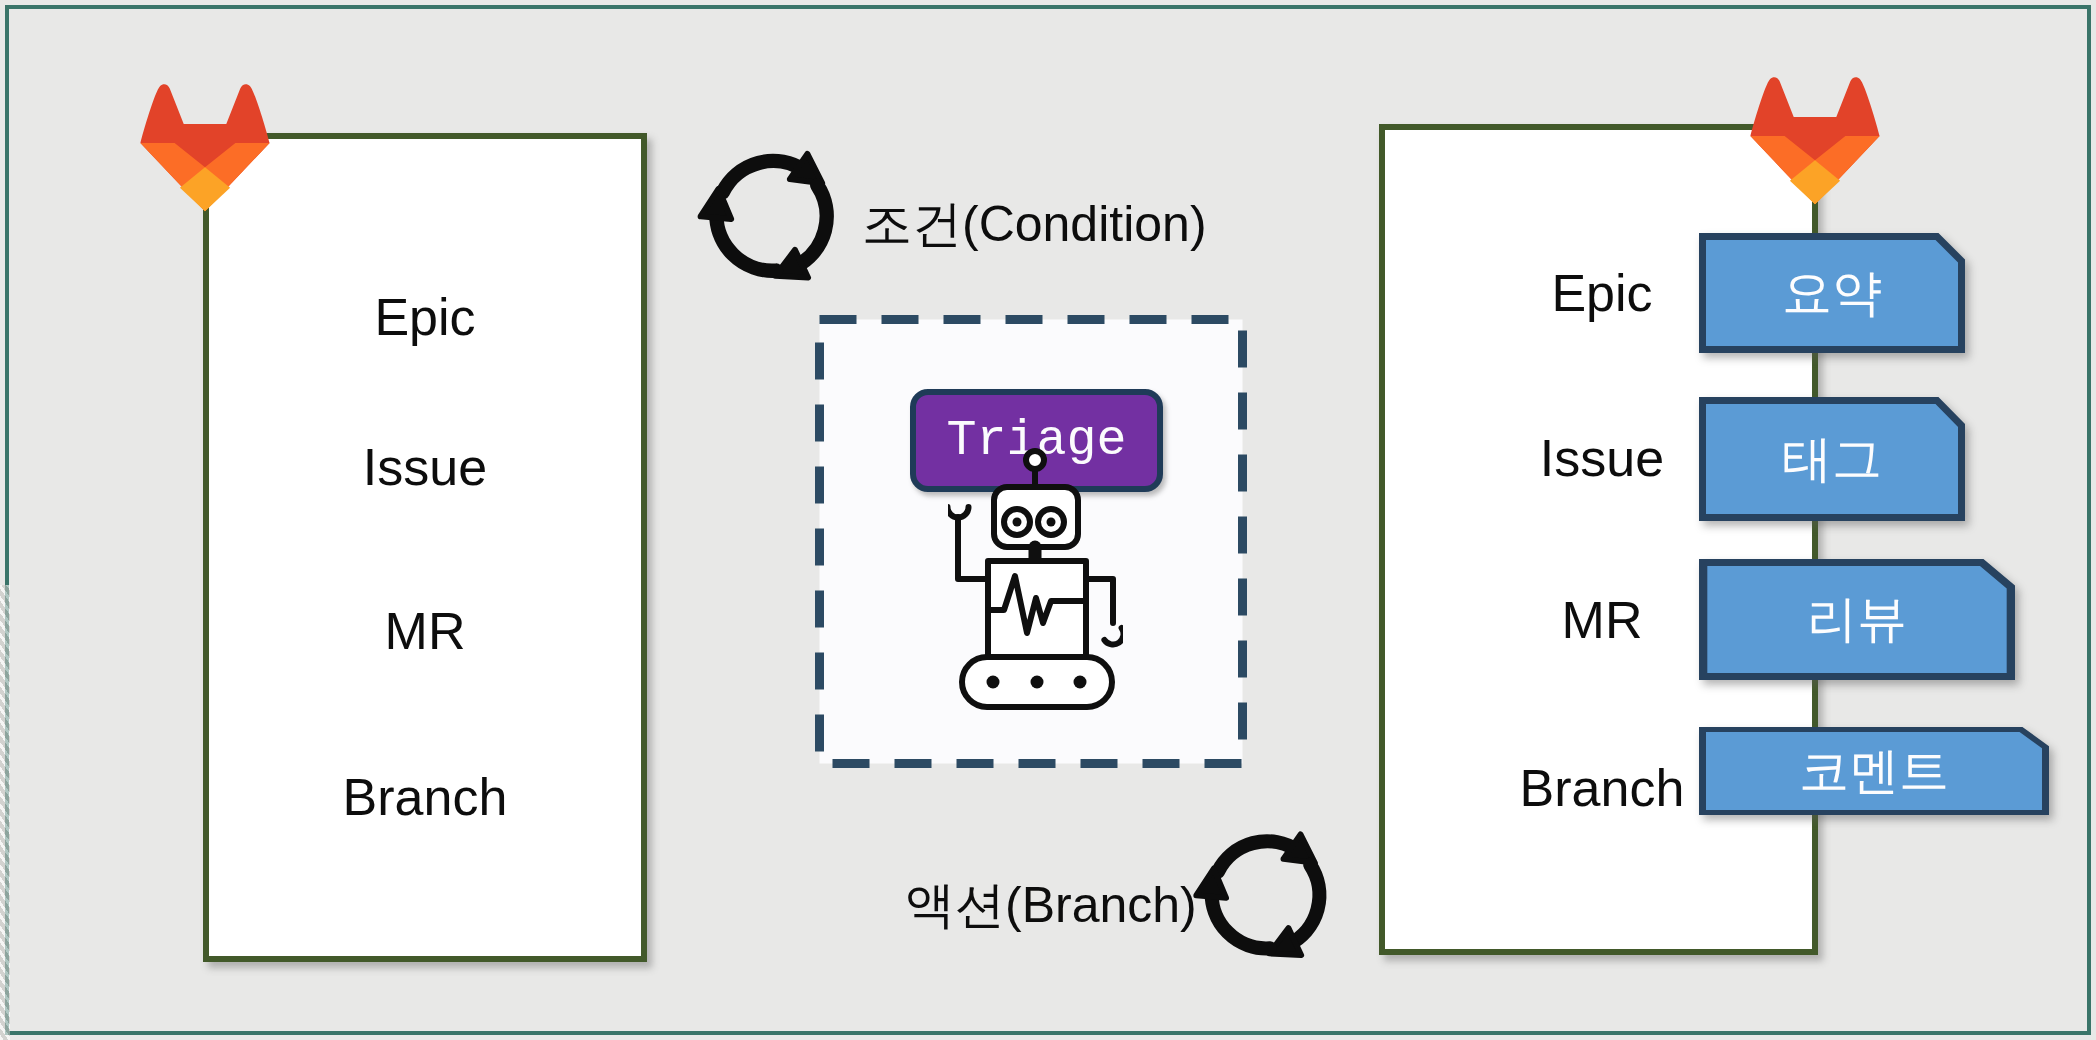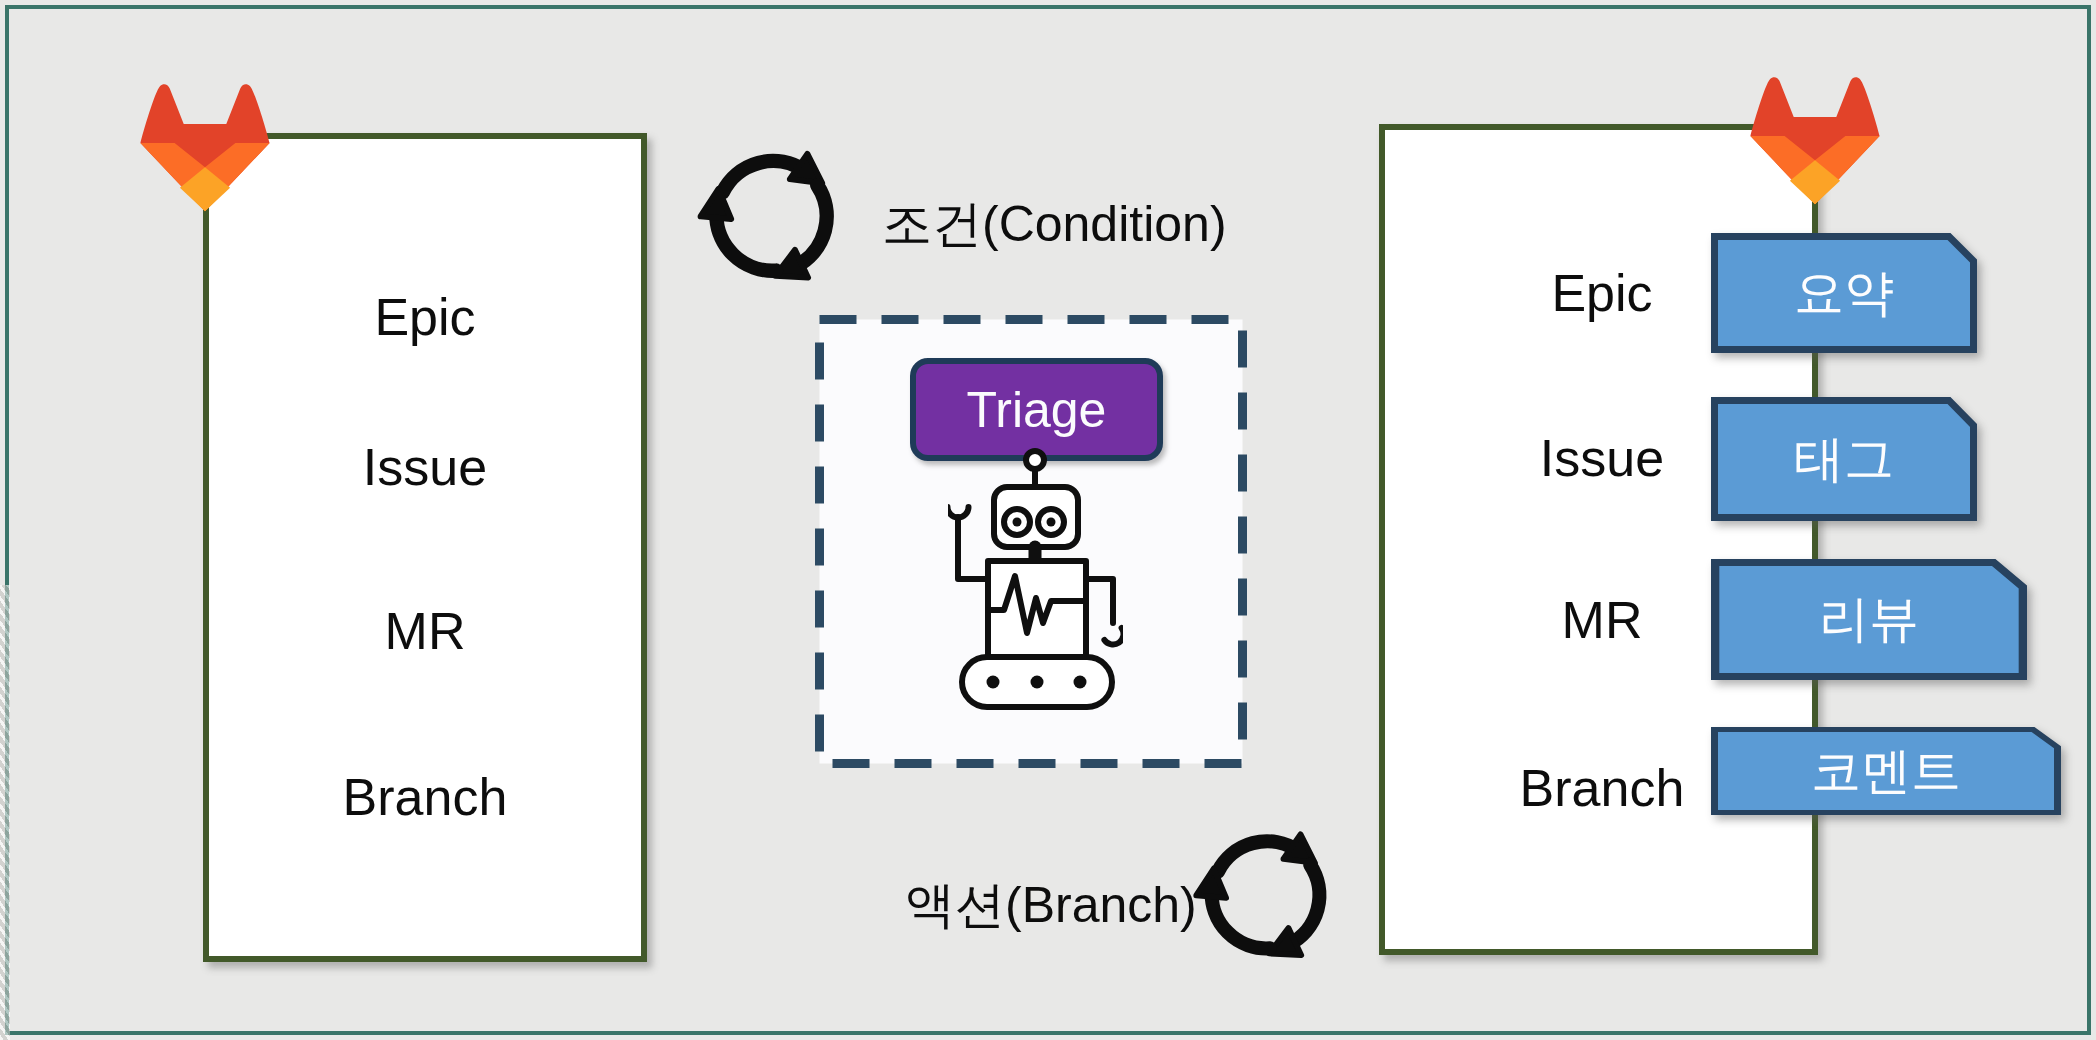--- a/index.html
+++ b/index.html
@@ -39,39 +39,39 @@
   .logo{position:absolute;width:152px;height:142px;}
   .logo-left{left:129px;top:75px;}
   .logo-right{left:1739px;top:68px;}
   .cycle{position:absolute;}
   .cycle-top{left:687px;top:128px;width:170px;height:176px;}
   .cycle-bottom{left:1183px;top:811px;width:166px;height:168px;}
   .flow-label{
     position:absolute;font-size:50px;color:#0d0d0d;
     line-height:56px;white-space:nowrap;
   }
-  .cond-label{left:882px;top:196px;text-align:right;}
+  .cond-label{left:862px;top:196px;text-align:right;}
   .act-label{left:905px;top:877px;}
   .bot-box{position:absolute;left:815px;top:315px;width:432px;height:453px;}
   .triage-btn{
-    position:absolute;left:910px;top:358px;width:253px;height:103px;
+    position:absolute;left:910px;top:389px;width:253px;height:103px;
     box-sizing:border-box;
     background:#7330a2;
     border:6px solid #1f3b58;
     border-radius:18px;
     display:flex;align-items:center;justify-content:center;
     font-size:50px;color:#fbfbfd;
     box-shadow:3px 4px 5px rgba(90,90,90,.4);
+    font-family:Liberation Mono, monospace;
   }
   .robot{position:absolute;left:948px;top:445px;width:175px;height:270px;}
   .tag{
     position:absolute;
     display:flex;align-items:center;justify-content:center;
     filter:drop-shadow(4px 5px 4px rgba(90,90,90,.45));
-    margin-left:12px;
   }
   .tag svg{position:absolute;left:0;top:0;width:100%;height:100%;}
   .tag span{
     position:relative;z-index:2;
     font-size:50px;color:#fdfdfe;white-space:nowrap;
   }
   .tag-1{left:1699px;top:233px;width:266px;height:120px;}
   .tag-2{left:1699px;top:397px;width:266px;height:124px;}
   .tag-3{left:1699px;top:559px;width:316px;height:121px;}
   .tag-4{left:1699px;top:727px;width:350px;height:88px;}

